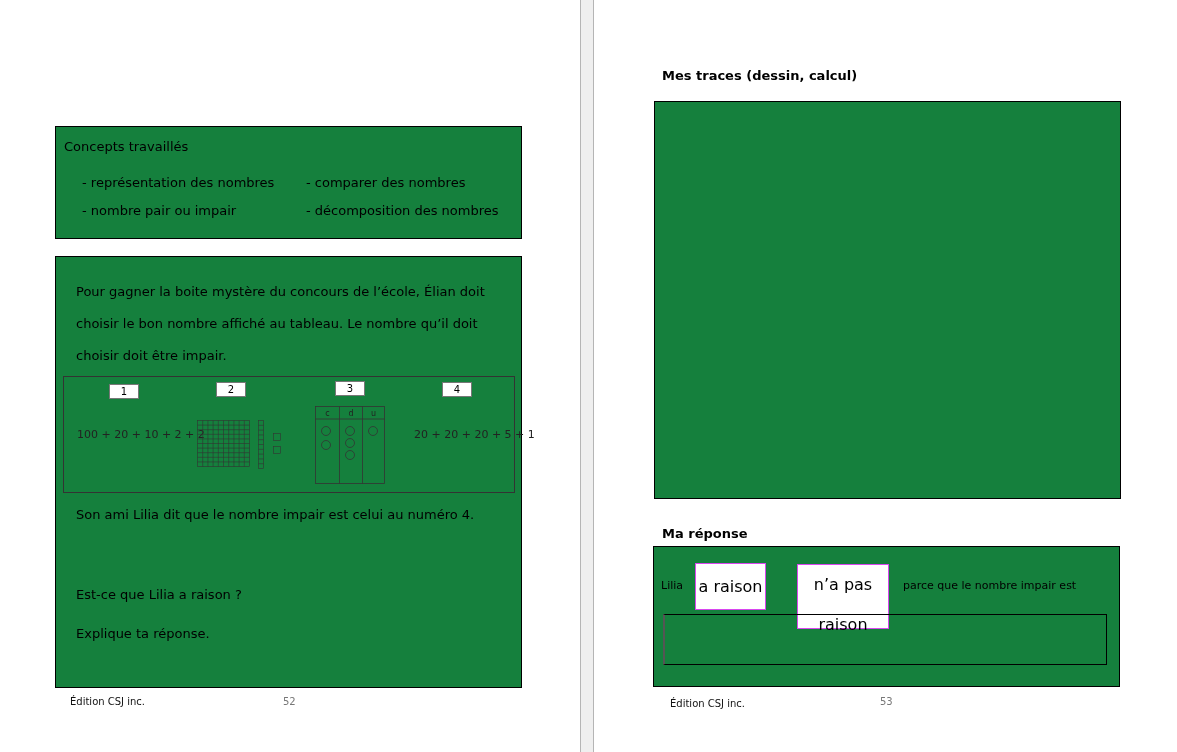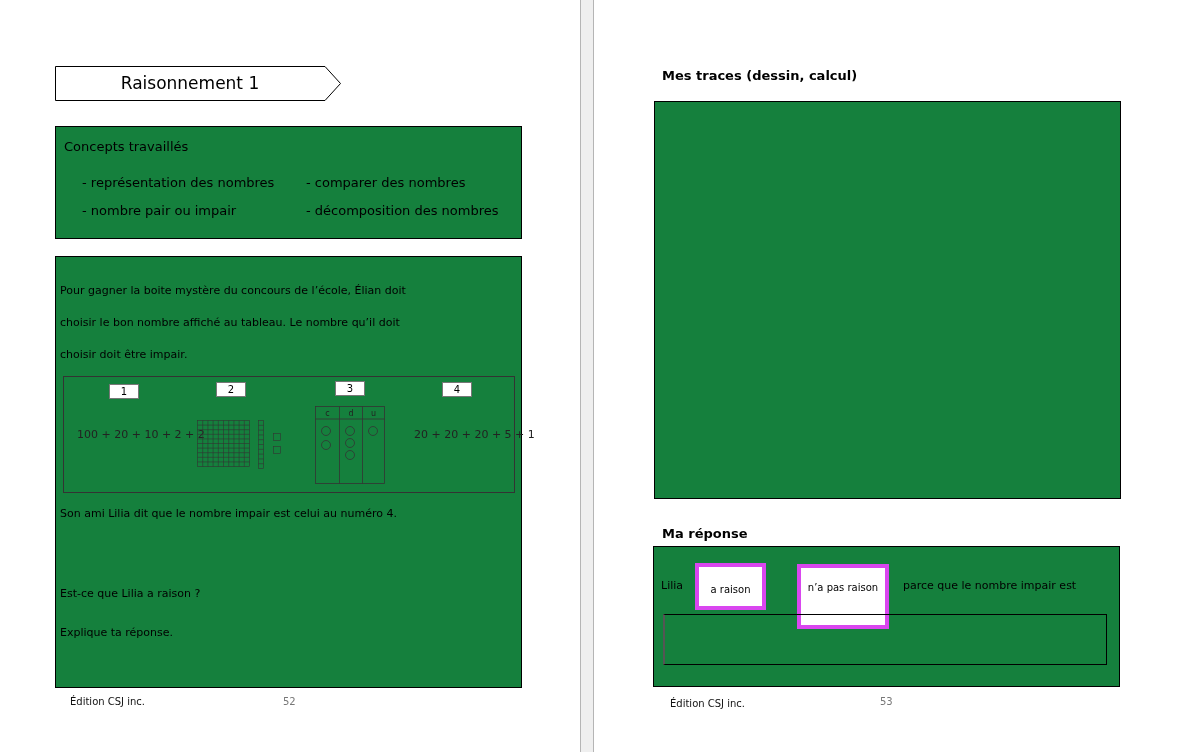--- a/index.html
+++ b/index.html
@@ -14,48 +14,42 @@
   .title-banner svg { position:absolute; left:0; top:0; }
   .title-text { position:absolute; left:0; top:0; width:270px; height:35px; line-height:35px; text-align:center;
                 font-size:17px; }
 
   .box { position:absolute; border:1px solid #000; box-sizing:border-box; background:#15803d; }
   #concepts { left:55px; top:126px; width:467px; height:113px; }
   .concepts-heading { position:absolute; left:8px; top:12px; font-size:13px; }
   .concept { position:absolute; font-size:13px; white-space:nowrap; }
 
   #problem { left:55px; top:256px; width:467px; height:432px; }
-  .ptext { position:absolute; left:4px; font-size:11px; white-space:nowrap; }
+  .ptext { position:absolute; left:20px; font-size:13px; white-space:nowrap; }
 
   #figure { position:absolute; left:7px; top:119px; width:452px; height:117px; border:1px solid #333; box-sizing:border-box; }
   .numlabel { position:absolute; width:30px; height:15px; border:1px solid #777; box-sizing:border-box;
               font-size:10px; text-align:center; line-height:13px; background:#fff; }
   .expr { position:absolute; font-size:11px; white-space:nowrap; color:#222; }
 
   .footer-left { position:absolute; font-size:10px; color:#111; }
   .footer-num { position:absolute; font-size:10px; color:#777; }
 
   .section-label { position:absolute; font-size:13px; font-weight:bold; }
   #traces-box { left:654px; top:101px; width:467px; height:398px; }
   #answer-box { left:653px; top:546px; width:467px; height:141px; }
   .ans-text { position:absolute; font-size:11px; white-space:nowrap; }
-  .choice { position:absolute; border:4px solid #d946ef; box-sizing:border-box; font-size:10px; text-align:center; background:#fff; }
+  .choice { position:absolute; border:1px solid #d946ef; box-sizing:border-box; font-size:16px; text-align:center; background:#fff; }
   .answer-field { position:absolute; left:9px; top:67px; width:444px; height:51px; border:1px solid #000; border-left:2px solid #555; box-sizing:border-box; }
 </style>
 </head>
 <body>
 
 <div class="page" id="page-left">
 
-  <div class="title-banner">
-    <svg width="288" height="36">
-      <polygon points="0.5,0.5 270,0.5 285.5,17.5 270,34.5 0.5,34.5" fill="#fff" stroke="#000" stroke-width="1"></polygon>
-    </svg>
-    <div class="title-text">Raisonnement 1</div>
-  </div>
 
   <div class="box" id="concepts">
     <div class="concepts-heading">Concepts travaillés</div>
     <div class="concept" style="left:26px;top:48px;">-   représentation des nombres</div>
     <div class="concept" style="left:250px;top:48px;">- comparer des nombres</div>
     <div class="concept" style="left:26px;top:76px;">-   nombre pair ou impair</div>
     <div class="concept" style="left:250px;top:76px;">- décomposition des nombres</div>
   </div>
 
   <div class="box" id="problem">

